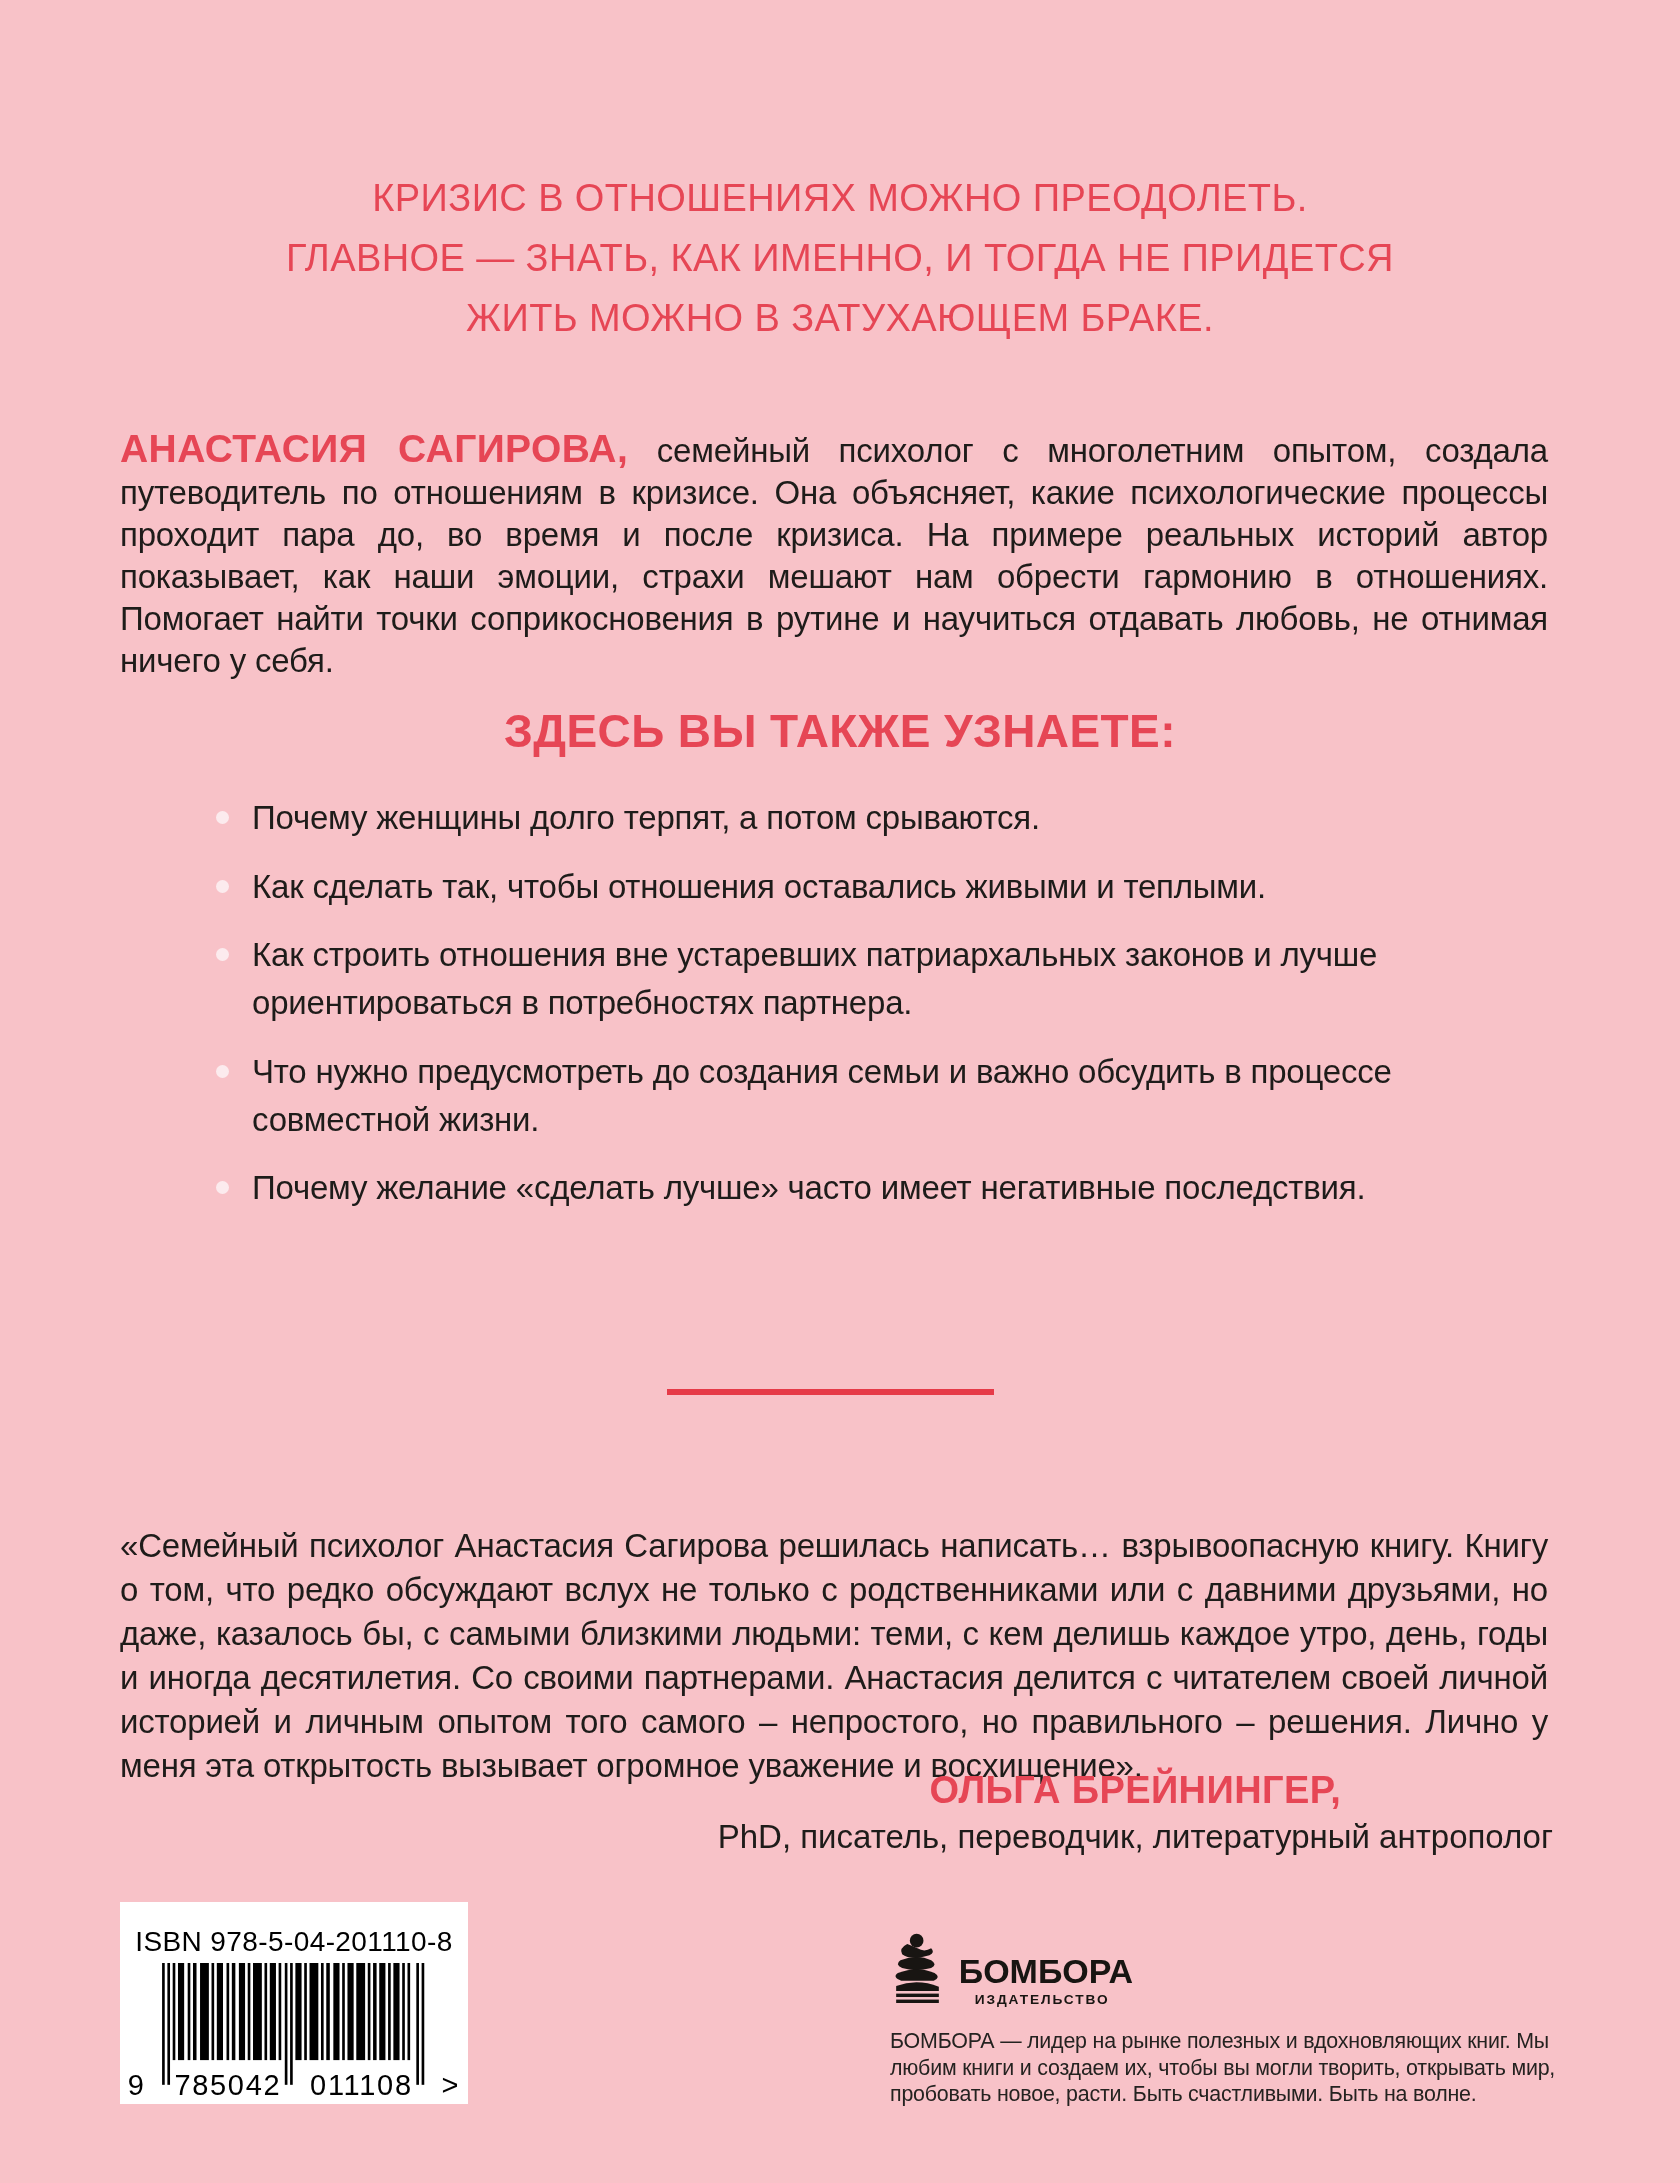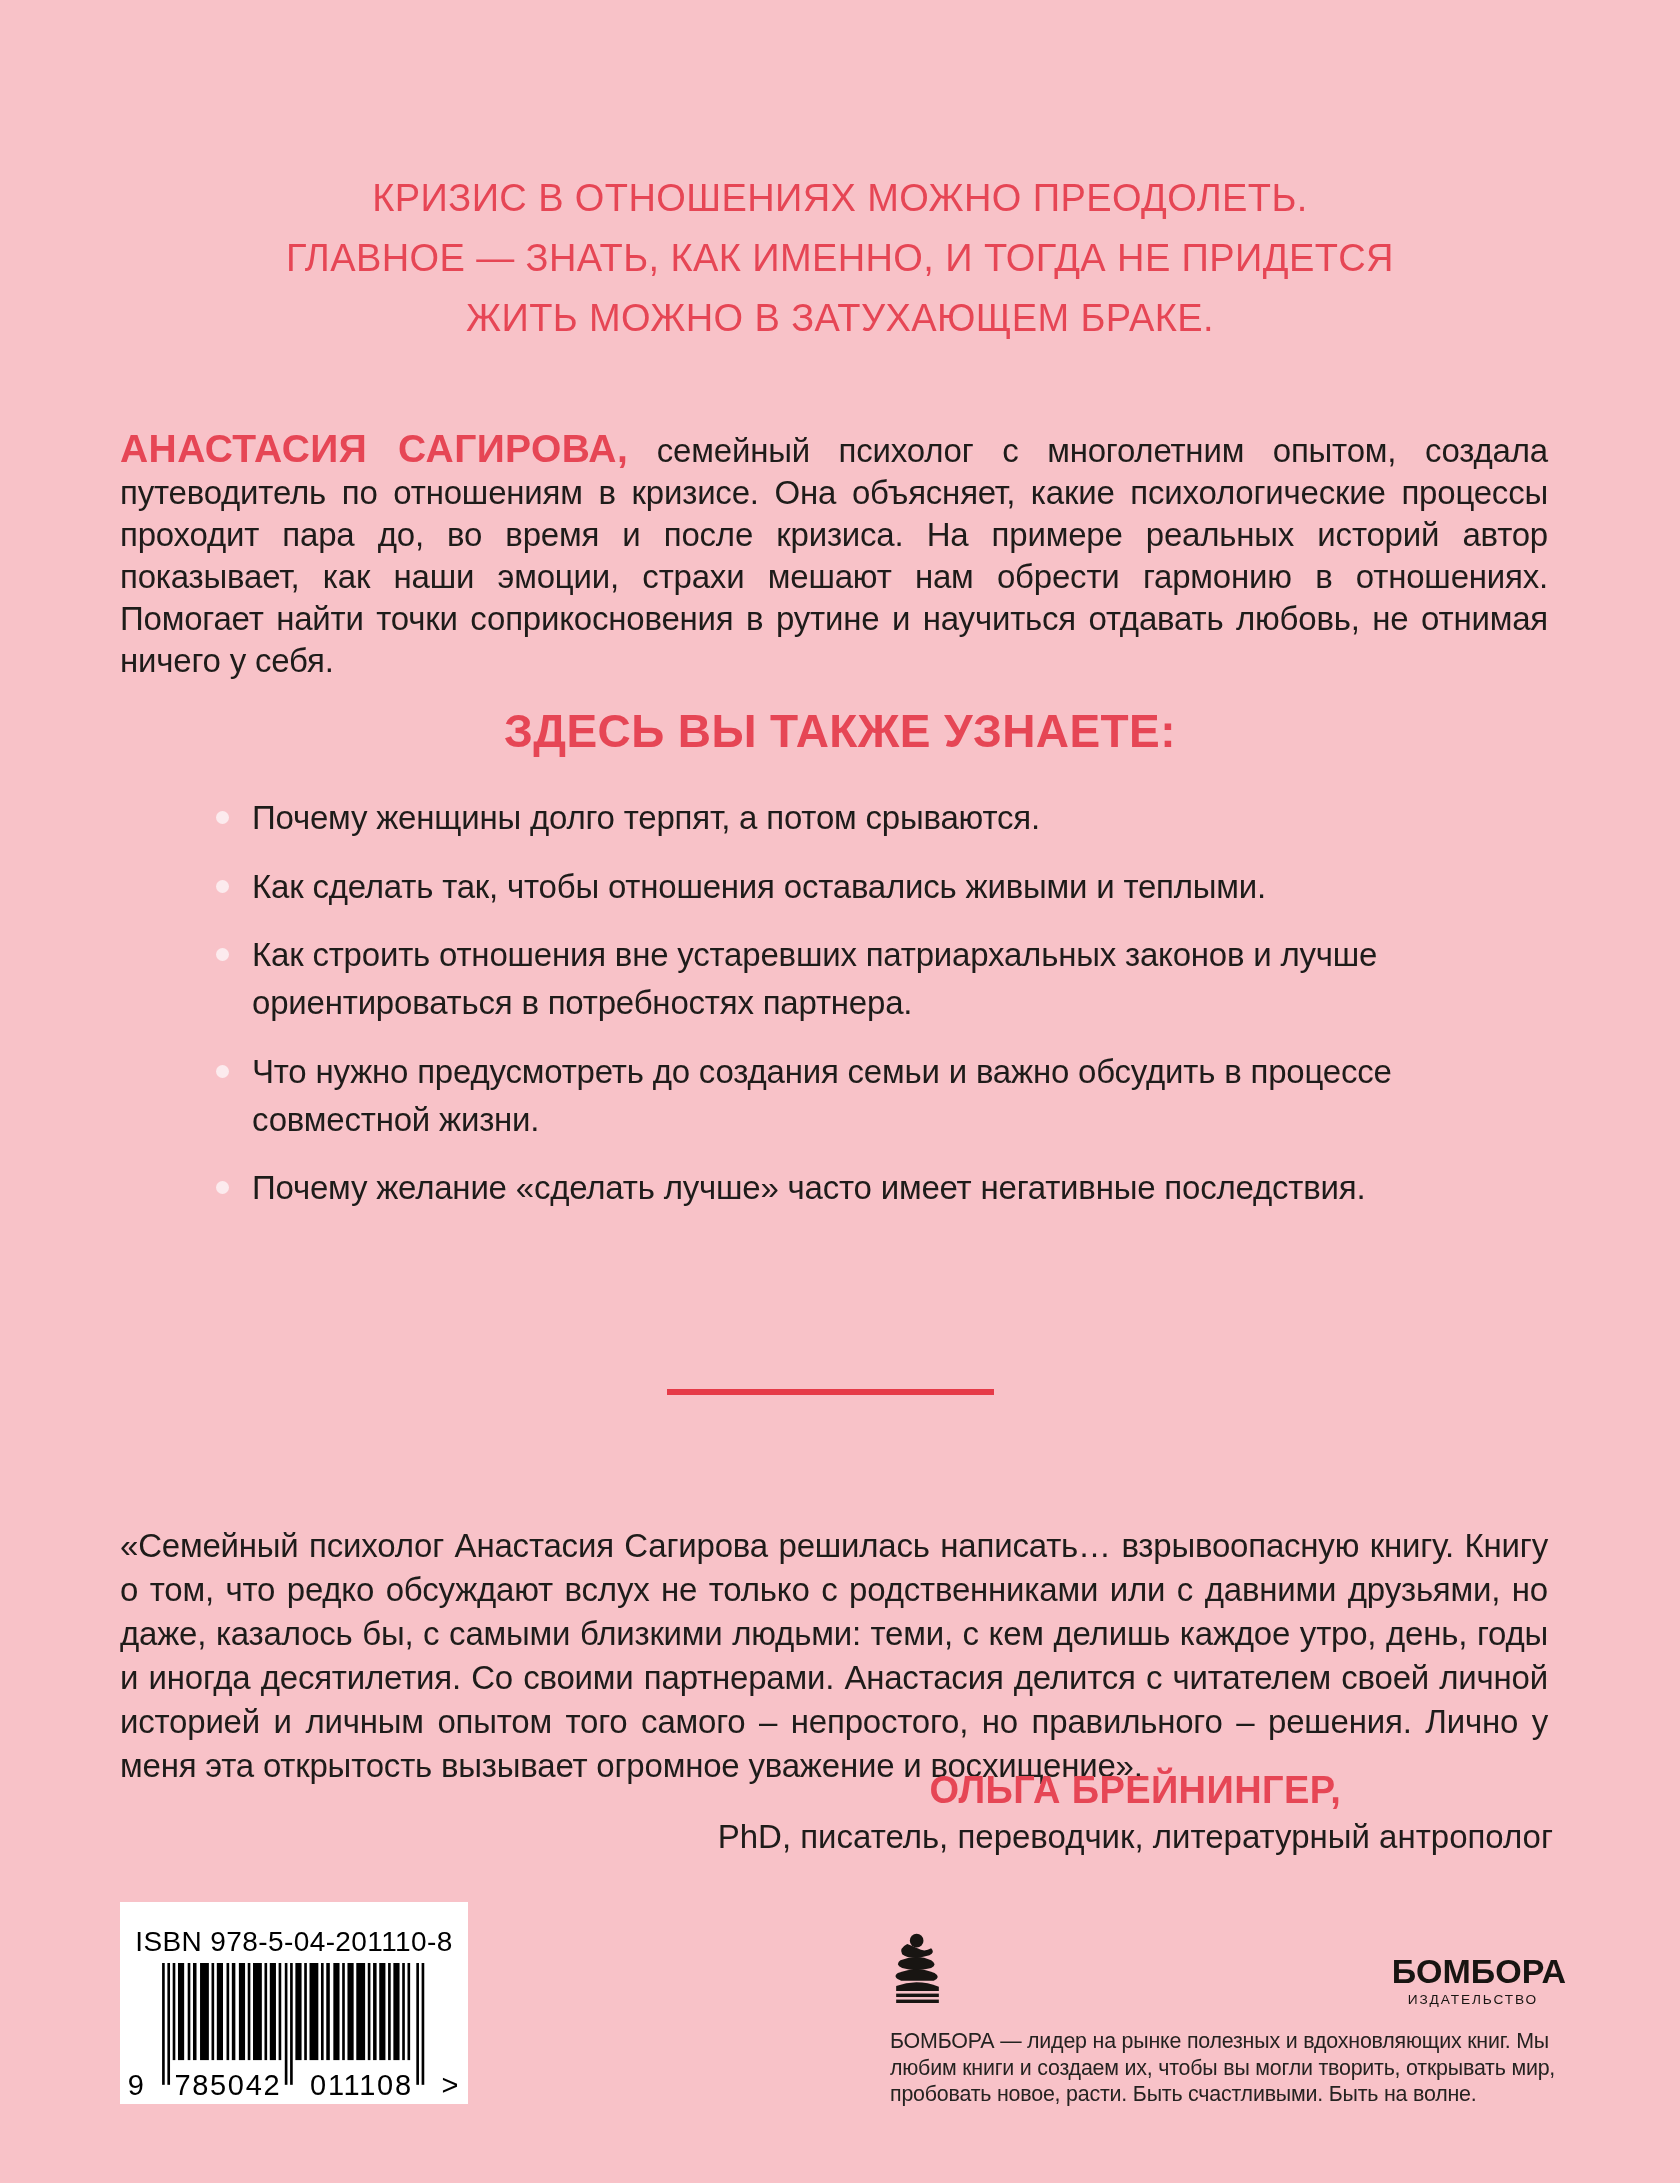--- a/index.html
+++ b/index.html
@@ -106,29 +106,29 @@
     font-size:29px;color:#000;
     word-spacing:19px;
     letter-spacing:1.7px;
     background:transparent;
   }
 
   
   .publisher{
     top:1933px;left:890px;width:676px;
   }
-  .pub-top{display:flex;align-items:flex-start;justify-content:space-between;}
+  .pub-top{display:flex;align-items:flex-start;}
   .pub-logo{width:55px;height:70px;flex:0 0 auto;margin-right:13.7px;}
   .pub-names{padding-top:20.5px;}
   .pub-name{
     font-weight:bold;font-size:34px;line-height:34px;color:#181512;
     letter-spacing:0px;
   }
   .pub-sub{
-    font-weight:normal;font-size:13.7px;line-height:13.7px;margin-top:5.1px;
+    font-weight:bold;font-size:13.7px;line-height:13.7px;margin-top:5.1px;
     letter-spacing:1.9px;color:#181512;padding-left:16px;
   }
   .pub-blurb{
     margin:22px 0 14px 0;
     font-size:21.4px;line-height:26.5px;
     color:#242220;
     letter-spacing:-0.2px;
   }
 </style>
 </head>

